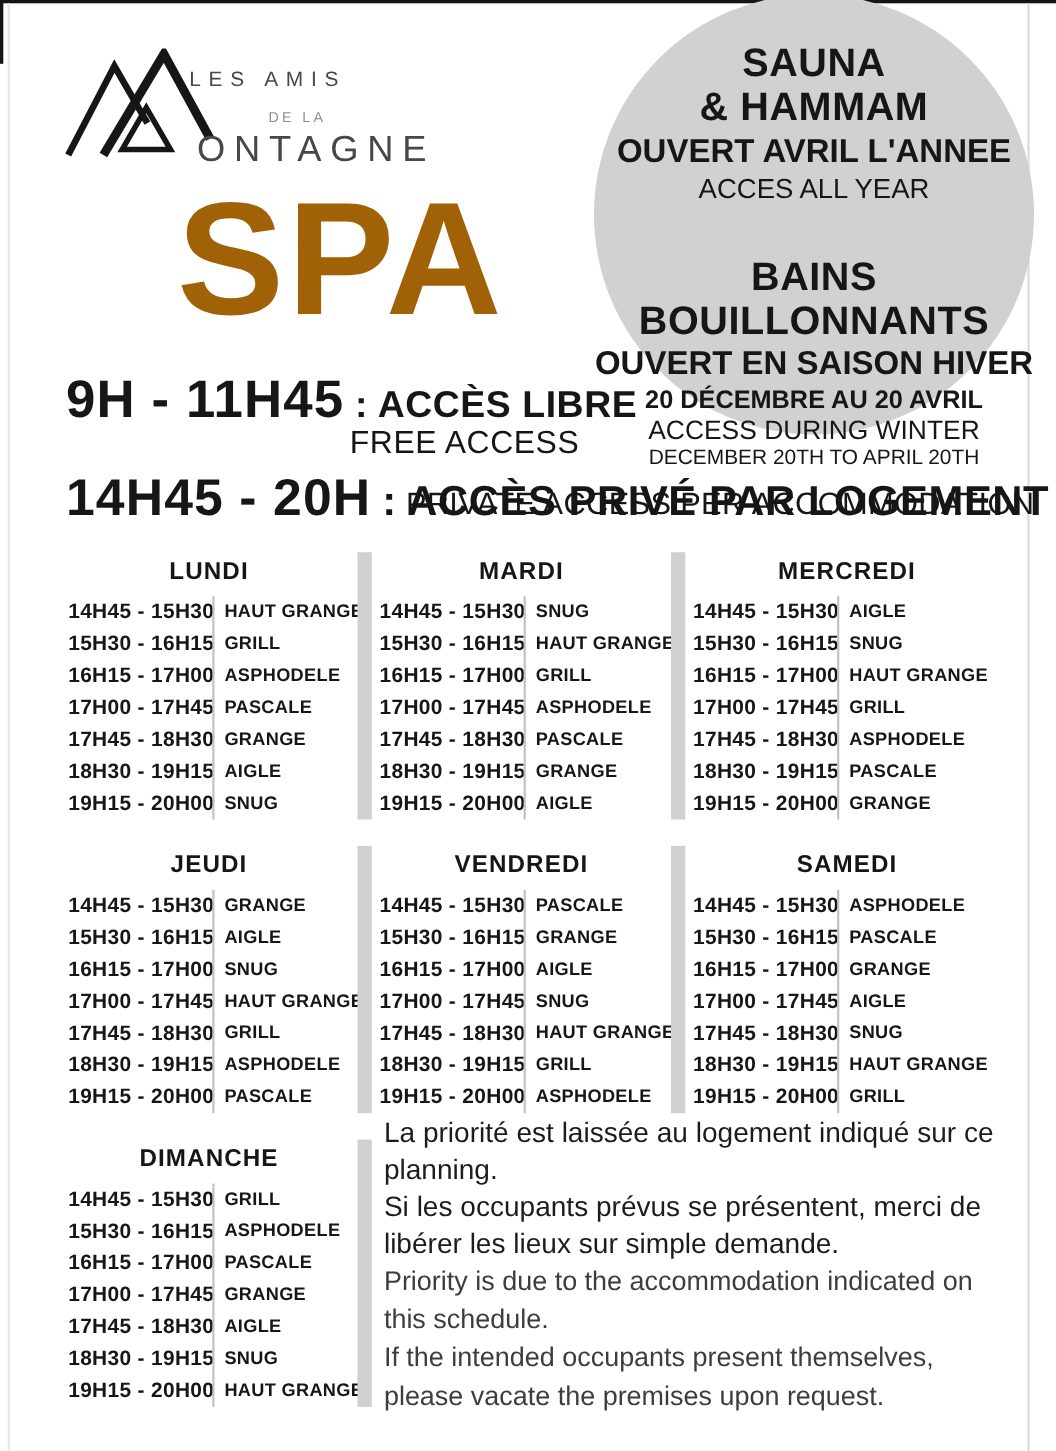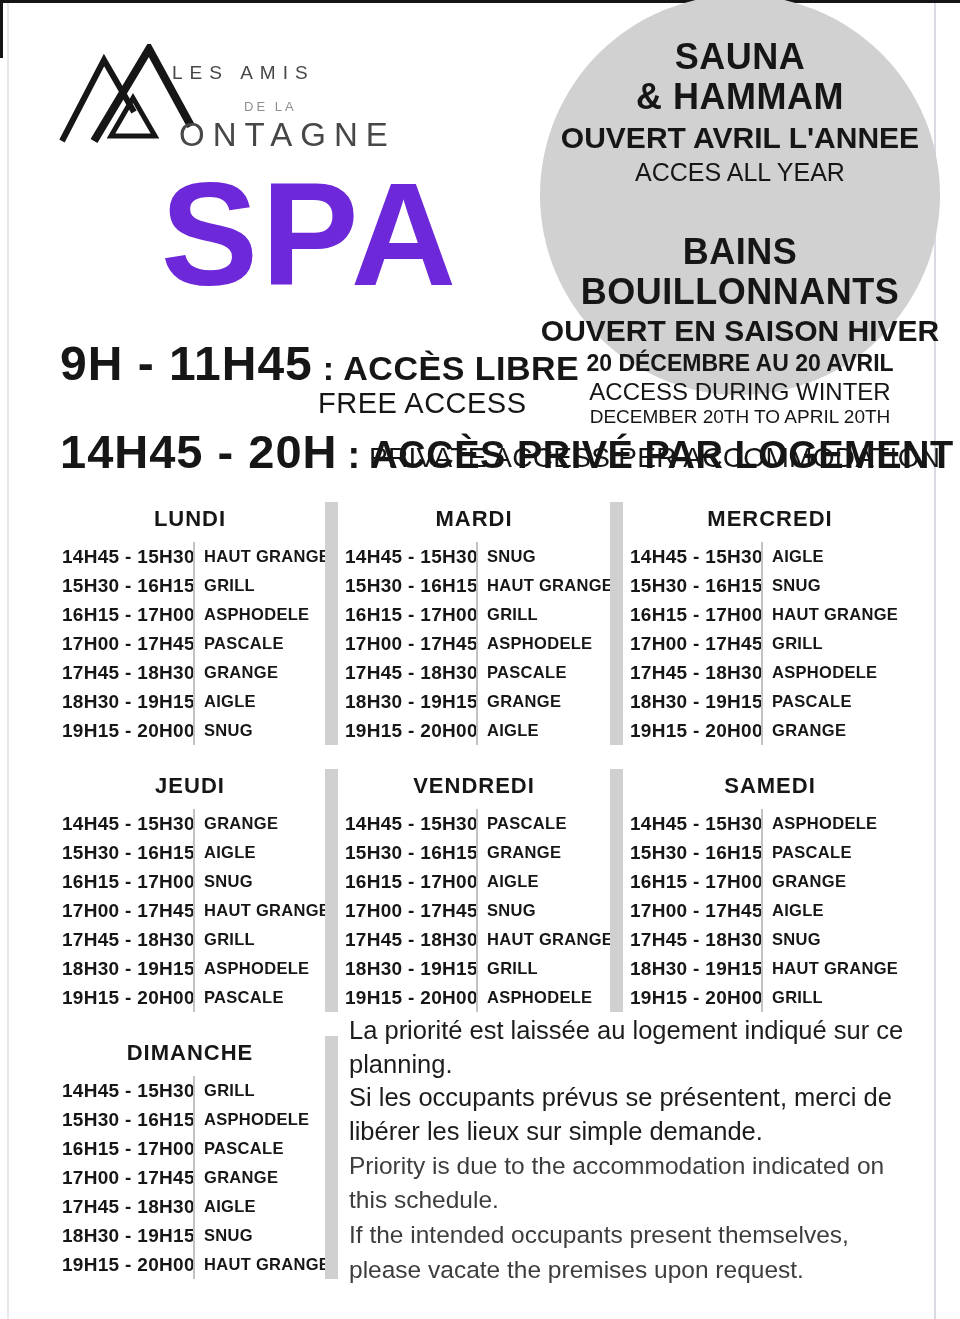--- a/index.html
+++ b/index.html
@@ -33,21 +33,21 @@
   .circle .med   { font-size:30px; font-weight:700; margin-top:3px; white-space:nowrap; }
   .circle .reg   { font-size:25px; font-weight:400; margin-top:4px; }
   .circle .datef { font-size:23px; font-weight:700; margin-top:4px; }
   .circle .rege  { font-size:24px; font-weight:400; margin-top:2px; }
   .circle .datee { font-size:19px; font-weight:400; margin-top:2px; }
   .circle .group2 { margin-top:46px; display:flex; flex-direction:column; align-items:center; line-height:1.1; }
 
   
   .spa {
     position:absolute; left:95px; top:162px; width:430px; text-align:center;
-    font-size:146px; font-weight:600; letter-spacing:3px; line-height:1; color:#6d28d9;
+    font-size:146px; font-weight:600; letter-spacing:3px; line-height:1; color:#a16207;
   }
 
   
   .access1 { position:absolute; left:60px; top:336px; display:flex; align-items:baseline; white-space:nowrap; }
   .access1 .t { font-size:48px; font-weight:800; letter-spacing:1px; }
   .access1 .l { font-size:34px; font-weight:800; margin-left:10px; letter-spacing:0.5px; }
   .sub1 { position:absolute; left:318px; top:387px; font-size:29px; font-weight:400; letter-spacing:0.5px; }
   .access2 { position:absolute; left:60px; top:424px; display:flex; align-items:baseline; white-space:nowrap; }
   .access2 .t { font-size:47px; font-weight:800; letter-spacing:1px; }
   .access2 .l { font-size:38px; font-weight:800; margin-left:10px; letter-spacing:0.5px; }

